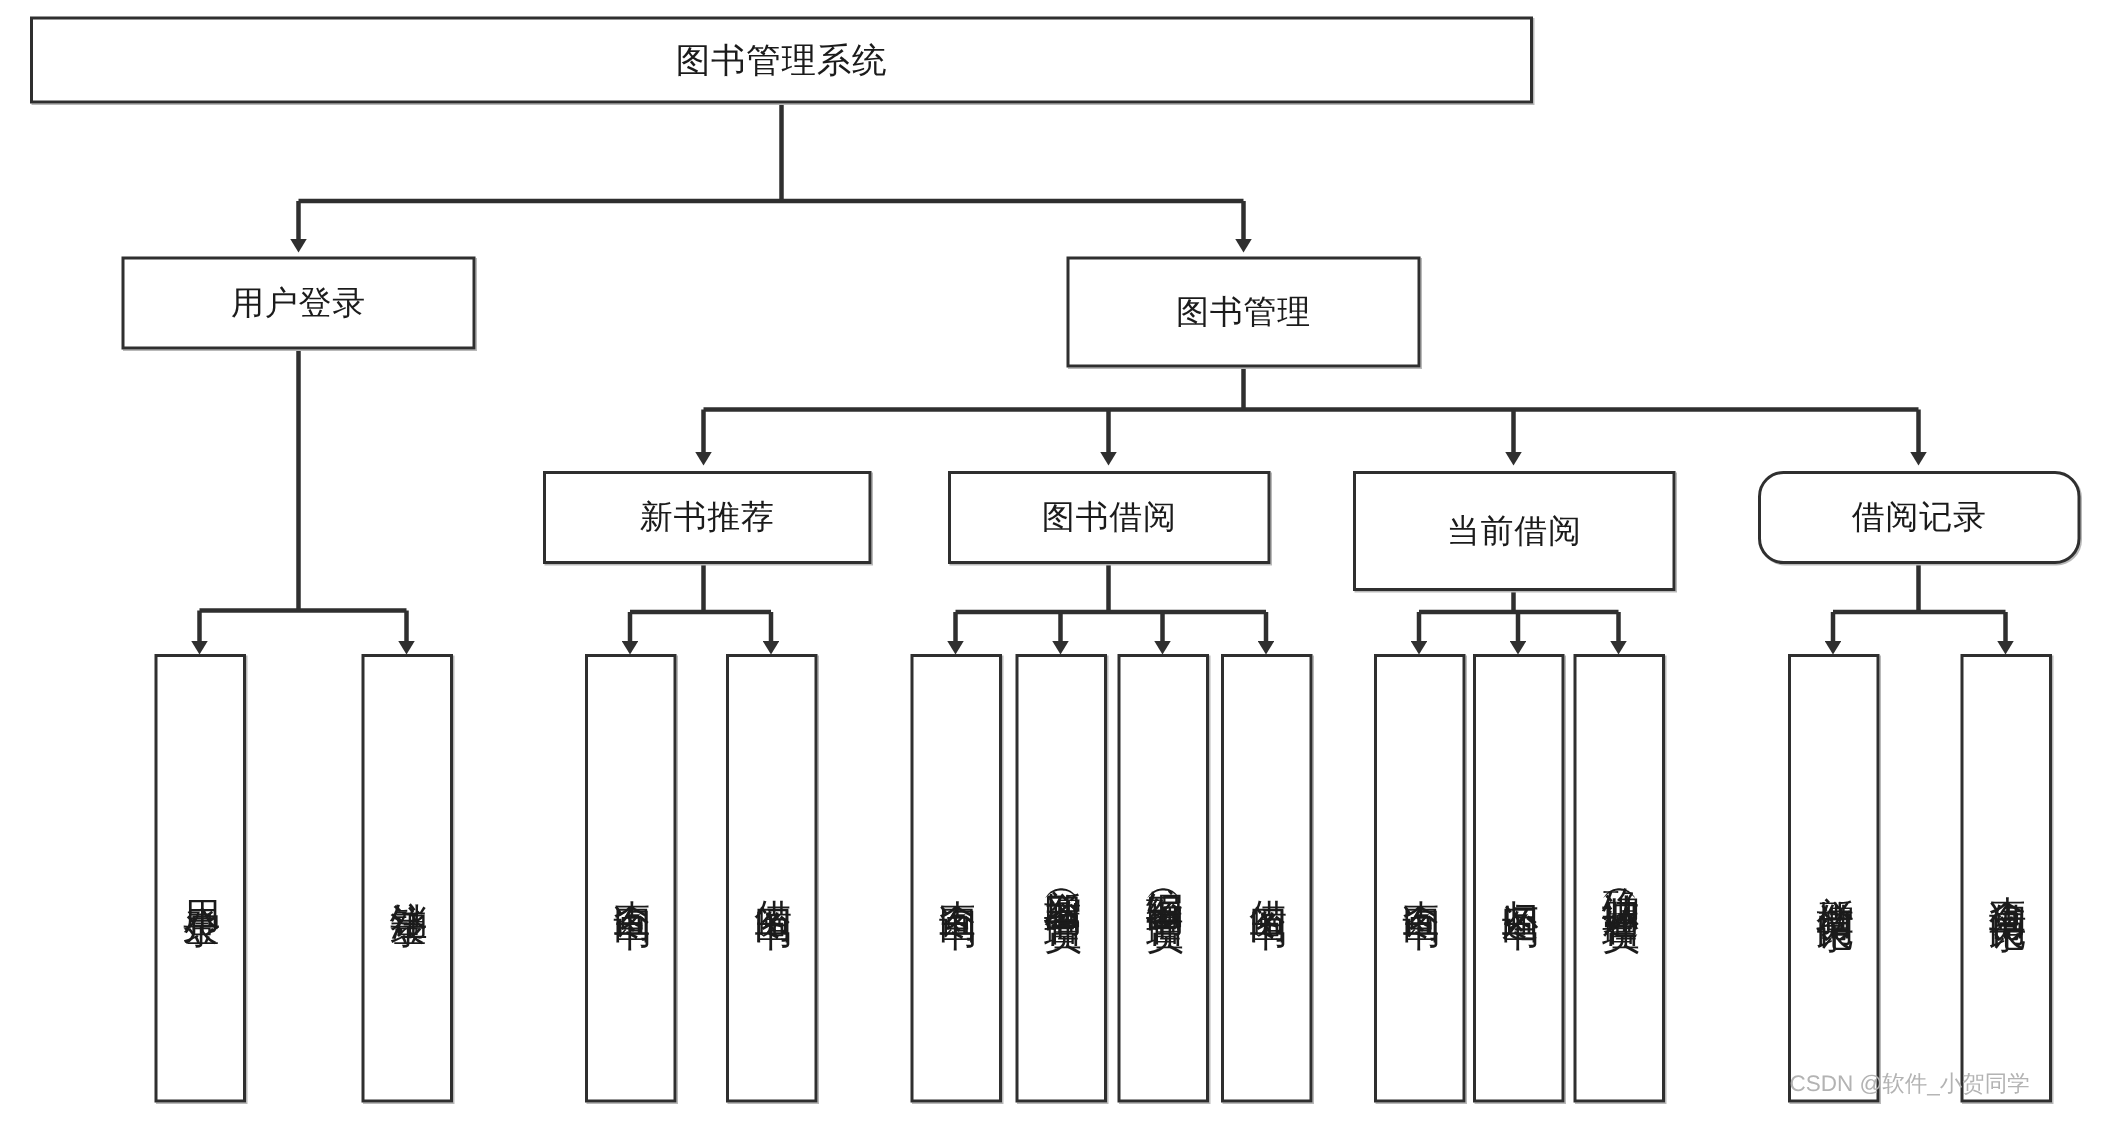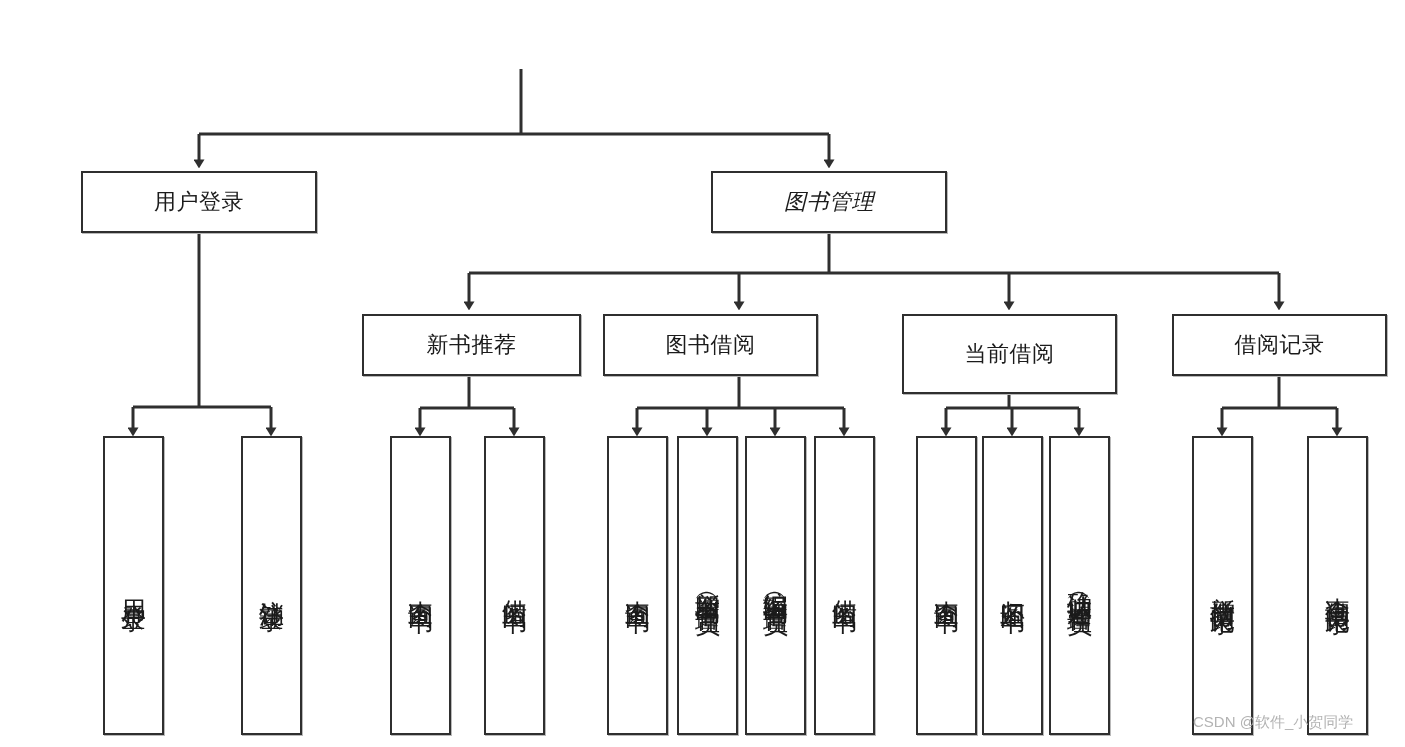--- a/index.html
+++ b/index.html
@@ -115,38 +115,41 @@
       <path d="M1012,408 L1012,428" marker-end="url(#arrow)"></path>
       <path d="M1079,408 L1079,428" marker-end="url(#arrow)"></path>
 
       <path d="M1279,376 L1279,408"></path>
       <path d="M1222,408 L1337,408"></path>
       <path d="M1222,408 L1222,428" marker-end="url(#arrow)"></path>
       <path d="M1337,408 L1337,428" marker-end="url(#arrow)"></path>
     </g>
   </svg>
 
+  <div class="node root h" style="left:20px; top:11px; width:1002px; height:58px;">
+    <span class="lbl">图书管理系统</span>
+  </div>
 
   <div class="node h" style="left:81px; top:171px; width:236px; height:62px;">
     <span class="lbl">用户登录</span>
   </div>
-  <div class="node h" style="left:711px; top:171px; width:236px; height:62px;font-style:italic;">
+  <div class="node h" style="left:711px; top:171px; width:236px; height:74px;">
     <span class="lbl">图书管理</span>
   </div>
 
   <div class="node h" style="left:362px; top:314px; width:219px; height:62px;">
     <span class="lbl">新书推荐</span>
   </div>
-  <div class="node h" style="left:603px; top:314px; width:215px; height:62px;">
+  <div class="node h" style="left:632px; top:314px; width:215px; height:62px;">
     <span class="lbl">图书借阅</span>
   </div>
   <div class="node h" style="left:902px; top:314px; width:215px; height:80px;">
     <span class="lbl">当前借阅</span>
   </div>
-  <div class="node h" style="left:1172px; top:314px; width:215px; height:62px;">
+  <div class="node h" style="left:1172px; top:314px; width:215px; height:62px;border-radius:17px;">
     <span class="lbl">借阅记录</span>
   </div>
 
   <div class="node v" style="left:103px; top:436px; width:61px; height:299px;">
     <span class="lbl">用户登录</span>
   </div>
   <div class="node v" style="left:241px; top:436px; width:61px; height:299px;">
     <span class="lbl">注销登录</span>
   </div>
 

